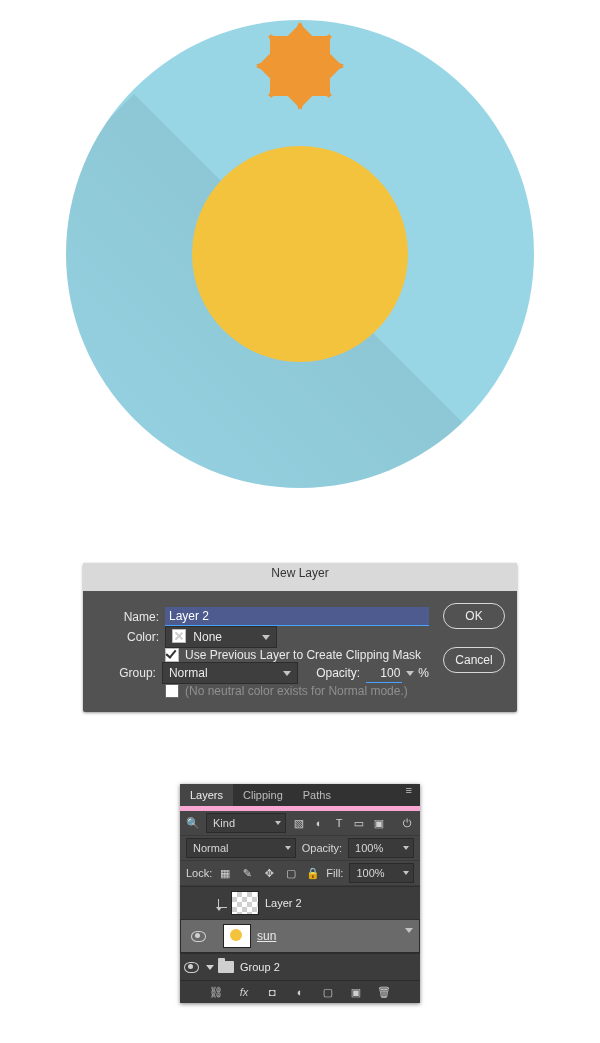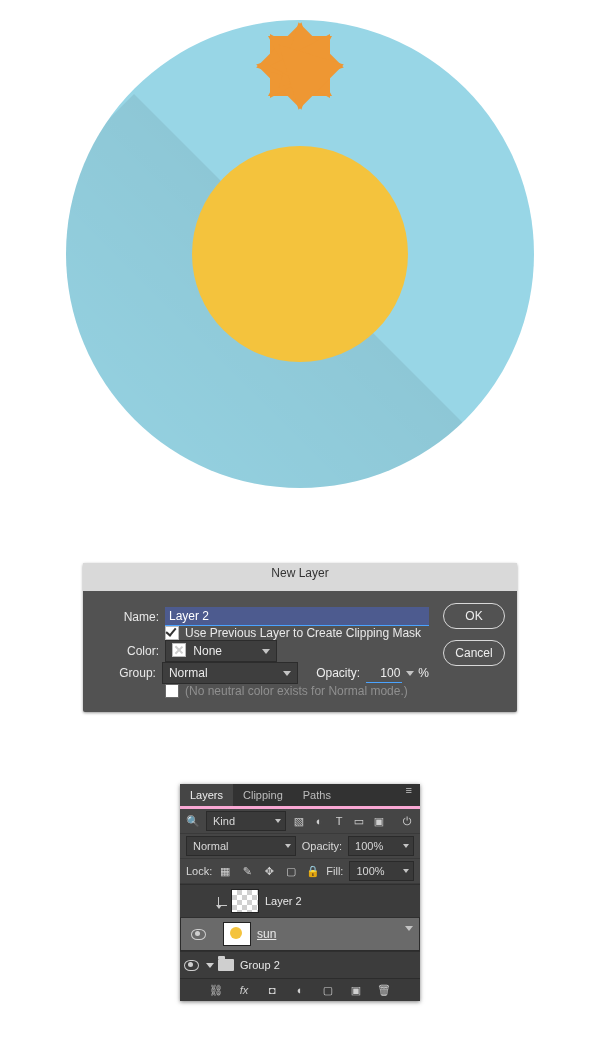--- a/index.html
+++ b/index.html
@@ -34,28 +34,28 @@
   .sel{height:20px;line-height:20px;background:#3e3e3e;border:1px solid #2c2c2c;padding:0 20px 0 6px;
     position:relative;font-size:12px;color:#eaeaea}
   .sel::after{content:"";position:absolute;right:6px;top:8px;border-left:4px solid transparent;
     border-right:4px solid transparent;border-top:5px solid #c4c4c4}
   .color-sel{width:84px}
   .mode-sel{width:114px}
   .opacity-input{width:36px;height:18px;line-height:18px;color:#eee;background:transparent;text-align:right;
     border:none;border-bottom:1px solid #4aa3ff;padding-right:2px}
   .chev{display:inline-block;margin:0 4px;width:0;height:0;border-left:4px solid transparent;border-right:4px solid transparent;border-top:5px solid #c4c4c4}
   .note{margin-left:66px;color:#8f8f8f}
-  .side-btns{position:absolute;right:12px;top:12px;display:flex;flex-direction:column;gap:11px}
+  .side-btns{position:absolute;right:12px;top:12px;display:flex;flex-direction:column;gap:18px}
   .pill{width:60px;height:24px;border:1px solid #d8d8d8;border-radius:14px;color:#eee;text-align:center;
     line-height:24px;font-size:12px;background:transparent}
 
   
   .panel{position:absolute;left:180px;top:784px;width:240px;background:#454545;font-size:11px;color:#d8d8d8;
     box-shadow:0 1px 4px rgba(0,0,0,.5)}
-  .tabs{display:flex;align-items:flex-start;height:22px;background:#323232;border-bottom:3px solid #f9a8d4}
+  .tabs{display:flex;align-items:flex-start;height:22px;background:#323232;border-bottom:5px solid #f9a8d4}
   .tab{padding:0 10px;height:22px;line-height:22px;color:#bdbdbd}
   .tab.active{background:#454545;color:#eee}
   .menu-icon{margin-left:auto;margin-right:8px;color:#c8c8c8;cursor:pointer}
   .opt-row{display:flex;align-items:center;height:24px;padding:0 6px;border-bottom:1px solid #3a3a3a;gap:6px}
   .mini-sel{height:18px;line-height:18px;background:#3a3a3a;border:1px solid #2a2a2a;padding:0 16px 0 6px;position:relative;font-size:11px}
   .mini-sel::after{content:"";position:absolute;right:4px;top:7px;border-left:3px solid transparent;border-right:3px solid transparent;border-top:4px solid #c4c4c4}
   .kind-sel{width:56px}
   .blend-sel{width:90px}
   .ic{display:inline-flex;width:14px;height:14px;align-items:center;justify-content:center;color:#cfcfcf}
   .layer-list{background:#3c3c3c}
@@ -104,31 +104,31 @@
       <div class="side-btns">
         <div class="pill">OK</div>
         <div class="pill">Cancel</div>
       </div>
 
       <div class="row">
         <div class="lbl">Name:</div>
         <div class="txt-input">Layer 2</div>
       </div>
 
-      <div class="row chkrow">
-        <span class="chk on"></span>
-        <span>Use Previous Layer to Create Clipping Mask</span>
-      </div>
-
       <div class="row">
         <div class="lbl">Color:</div>
         <div class="sel color-sel">
           <span class="chk x" style="margin-right:4px"></span>
           <span>None</span>
         </div>
+      </div>
+
+      <div class="row chkrow">
+        <span class="chk on"></span>
+        <span>Use Previous Layer to Create Clipping Mask</span>
       </div>
 
       <div class="row">
         <div class="lbl">Group:</div>
         <div class="sel mode-sel">
           <span>Normal</span>
         </div>
         <div style="margin-left:18px">Opacity:</div>
         <div class="opacity-input" style="margin-left:6px">100</div>
         <span class="chev"></span>

